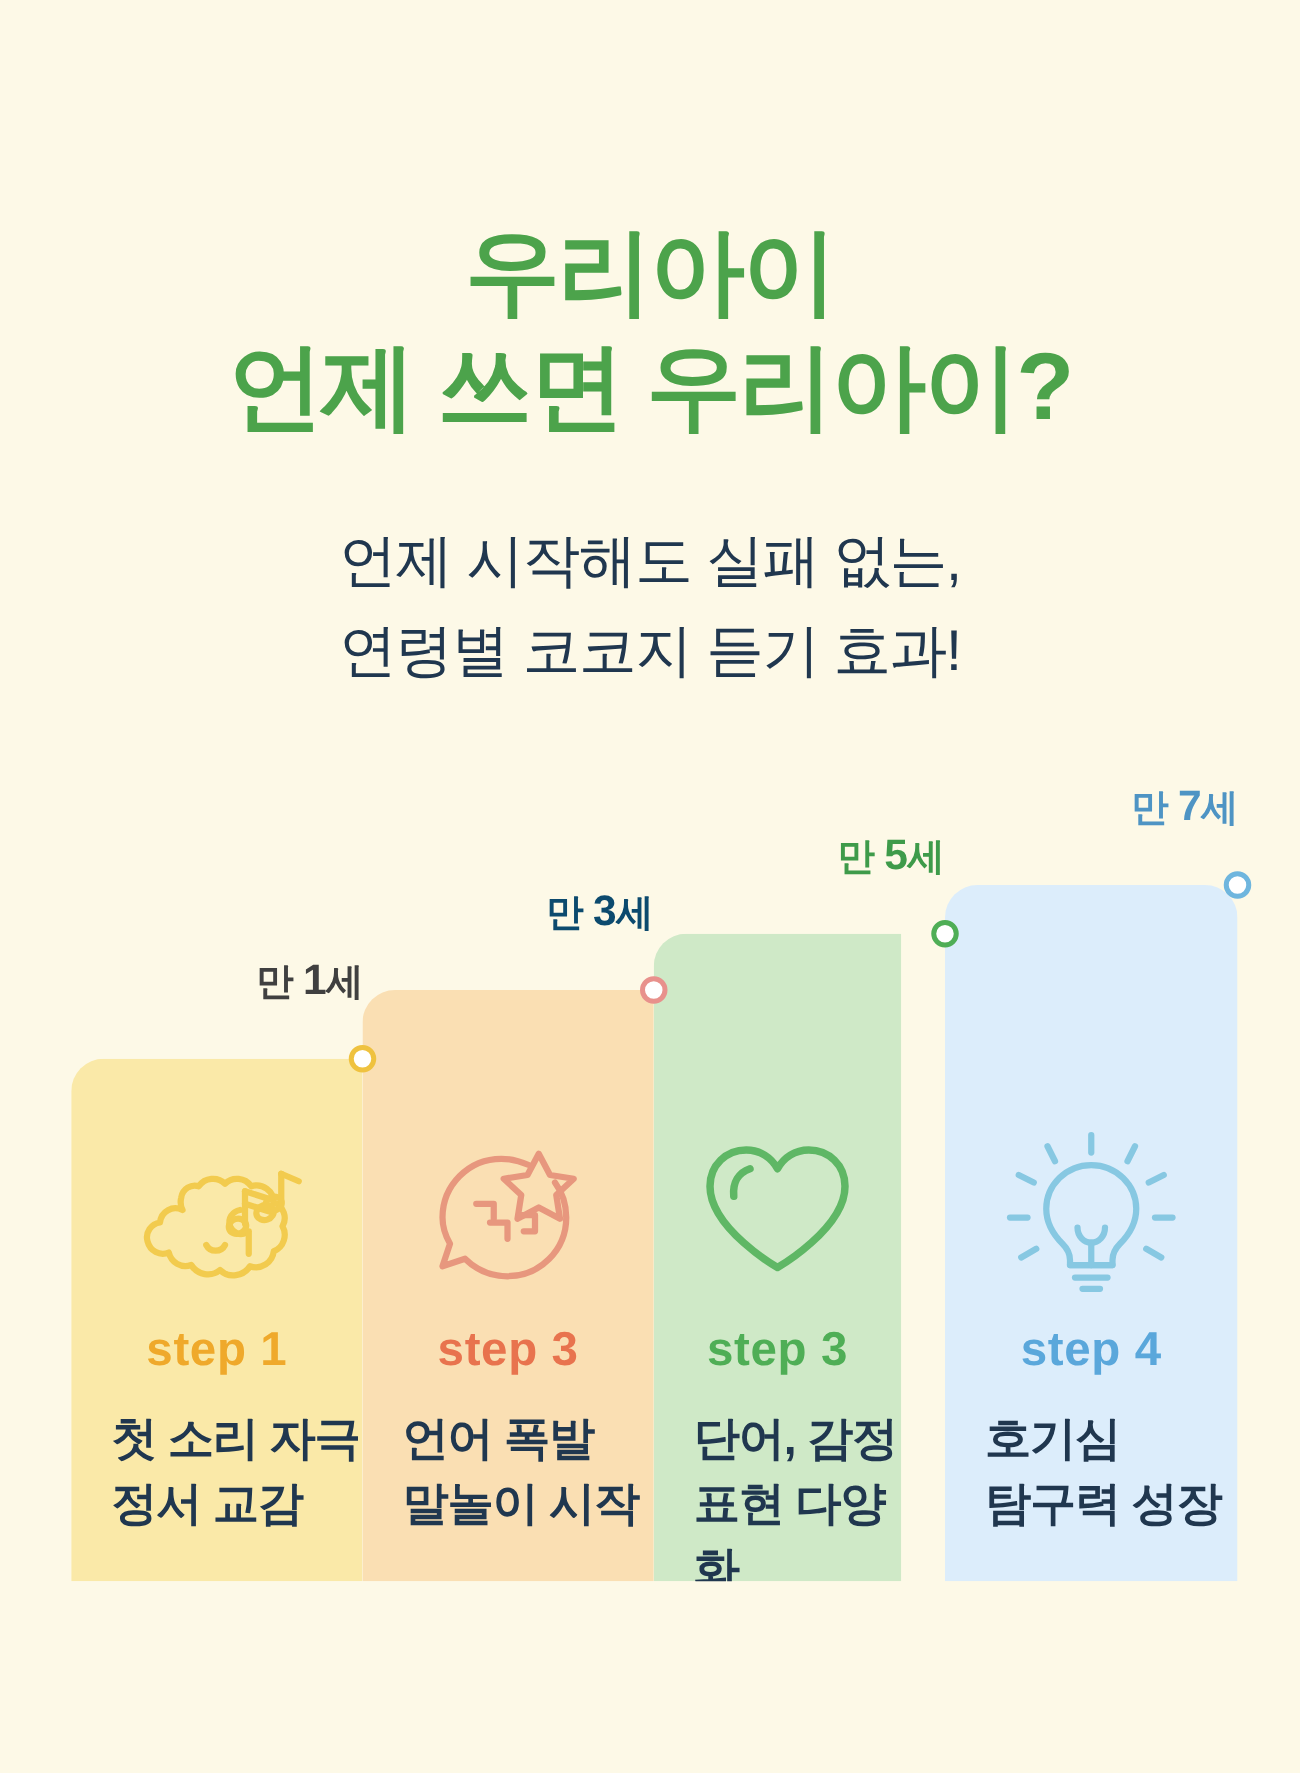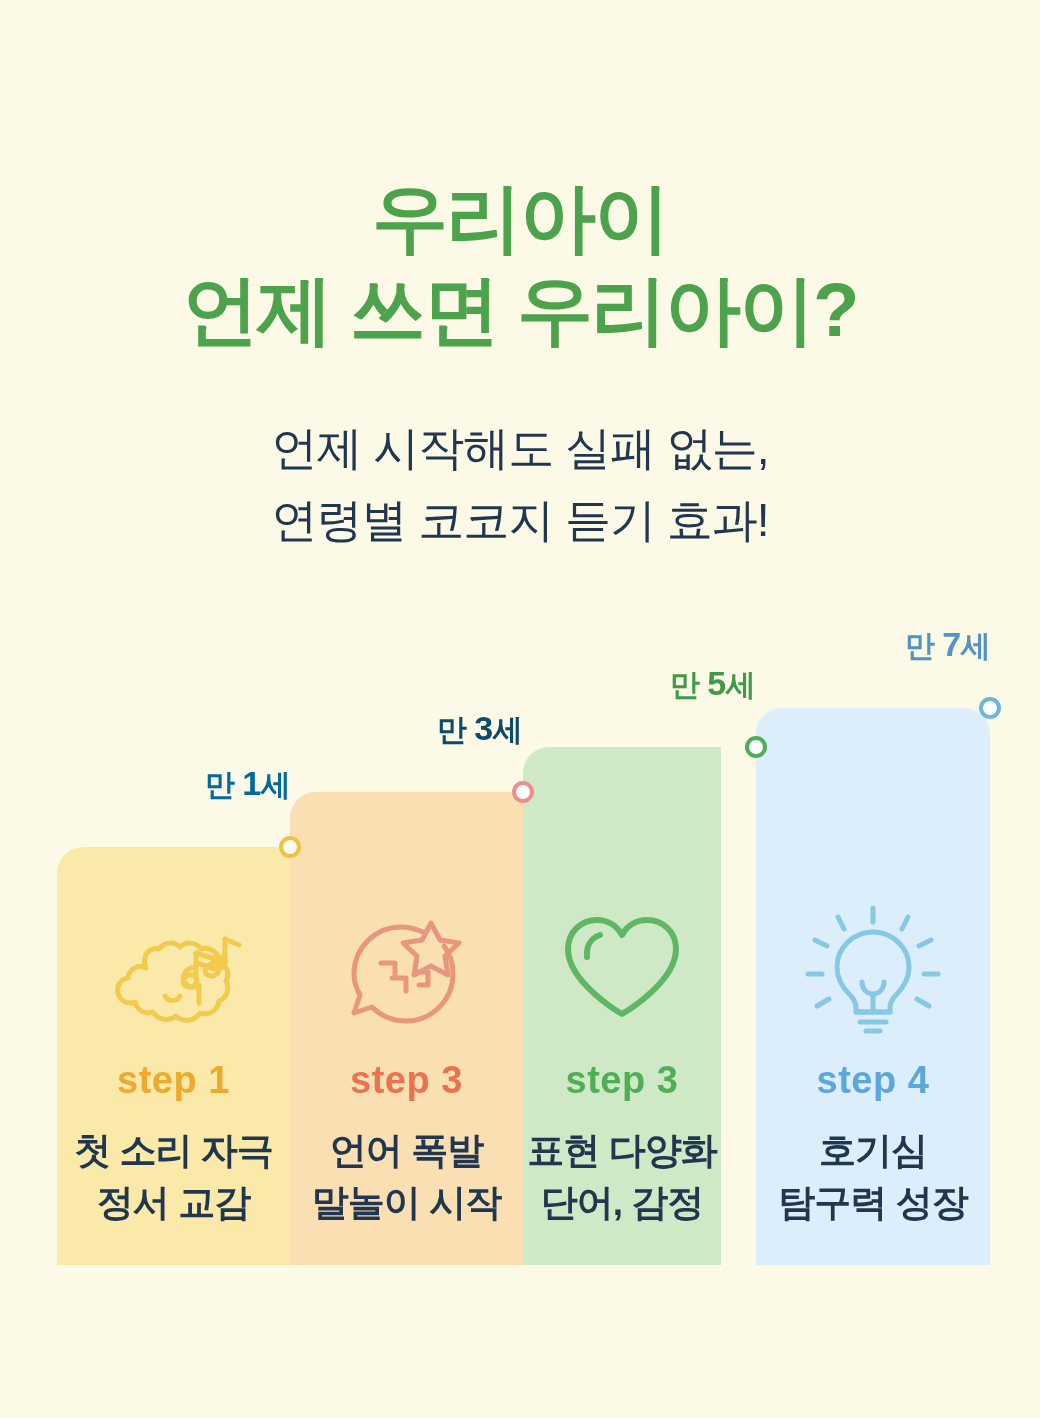--- a/index.html
+++ b/index.html
@@ -76,26 +76,27 @@
     font-weight:bold;
     letter-spacing:0.5px;
   }
   #bar-1 .step-label { top:212px; color:#EFA92B; }
   #bar-2 .step-label { top:267px; color:#E8734E; }
   #bar-3 .step-label { top:312px; color:#4FAE56; }
   #bar-4 .step-label { top:351px; color:#5AA7DB; }
 
   .step-desc {
     position:absolute; left:0; right:0;
-    text-align:center;
+    text-align:left;
     color:#20374F;
     font-size:37px;
     font-weight:bold;
     line-height:52px;
     letter-spacing:-1px;
+    padding-left:32px;
   }
   #bar-1 .step-desc { top:278px; }
   #bar-2 .step-desc { top:333px; }
   #bar-3 .step-desc { top:378px; }
   #bar-4 .step-desc { top:417px; }
   .step-desc span { display:block; }
 
   
   .age-marker { position:absolute; }
   .age-dot {
@@ -108,21 +109,21 @@
   .age-text {
     position:absolute;
     white-space:nowrap;
     font-size:30px;
     font-weight:600;
     letter-spacing:-0.5px;
   }
   .age-text b { font-size:34px; font-weight:bold; }
 
   #age-1 .age-dot  { left:279px; top:836px; border:4px solid #EFC23F; }
-  #age-1 .age-text { left:205px; top:806px; color:#0369a1; transform:translateY(-100%); }
+  #age-1 .age-text { left:205px; top:806px; color:#404040; transform:translateY(-100%); }
 
   #age-2 .age-dot  { left:512px; top:781px; border:4px solid #E8918C; }
   #age-2 .age-text { left:437px; top:751px; color:#0c4a6e; transform:translateY(-100%); }
 
   #age-3 .age-dot  { left:745px; top:736px; border:4px solid #4FAE56; }
   #age-3 .age-text { left:670px; top:706px; color:#3E9B4A; transform:translateY(-100%); }
 
   #age-4 .age-dot  { left:979px; top:697px; border:4px solid #6FB6DE; }
   #age-4 .age-text { left:905px; top:667px; color:#4E94C4; transform:translateY(-100%); }
 </style>
@@ -188,22 +189,22 @@
   <div class="bar" id="bar-3">
     <div class="bar-fill"></div>
     <div class="bar-icon">
       <svg width="150" height="150" viewBox="0 0 150 150" fill="none" stroke="#5FB765" stroke-width="6" stroke-linecap="round" stroke-linejoin="round">
         <path d="M75 124C75 124 21 93 21 59c0-17 13-29 29-29 11 0 20 6 25 15 5-9 14-15 25-15 16 0 29 12 29 29 0 34-54 65-54 65z"></path>
         <path d="M40 67c-1-11 4-19 13-22"></path>
       </svg>
     </div>
     <div class="step-label">step 3</div>
     <div class="step-desc">
+      <span>단어, 감정</span>
       <span>표현 다양화</span>
-      <span>단어, 감정</span>
     </div>
   </div>
 
   <div class="bar" id="bar-4">
     <div class="bar-fill"></div>
     <div class="bar-icon">
       <svg width="150" height="150" viewBox="0 0 150 150" fill="none" stroke="#87C8E2" stroke-width="5" stroke-linecap="round" stroke-linejoin="round">
         <path d="M75 42c-20 0-36 16-36 35 0 13 7 22 13 28 4 4 6 8 6 13v4h34v-4c0-5 2-9 6-13 6-6 13-15 13-28 0-19-16-35-36-35z"></path>
         <path d="M58 122h34"></path>
         <path d="M62 132h26"></path>

